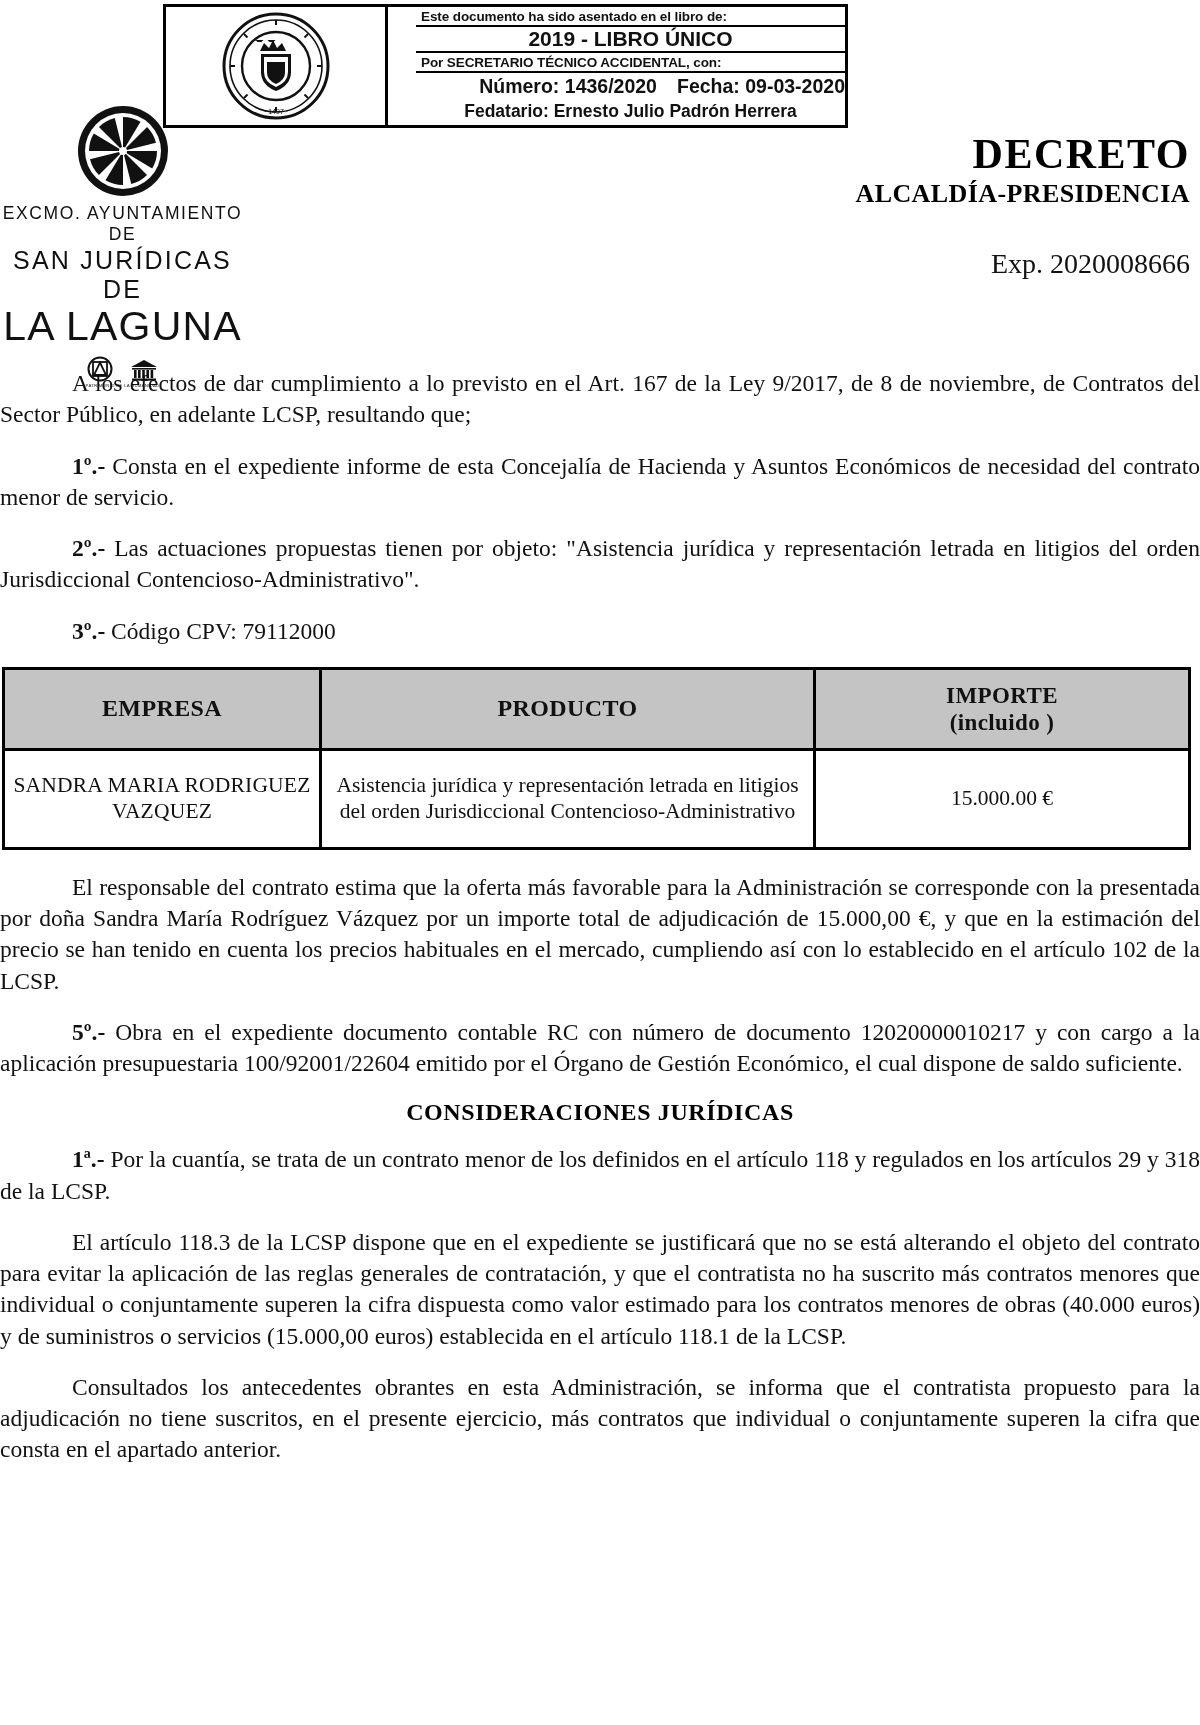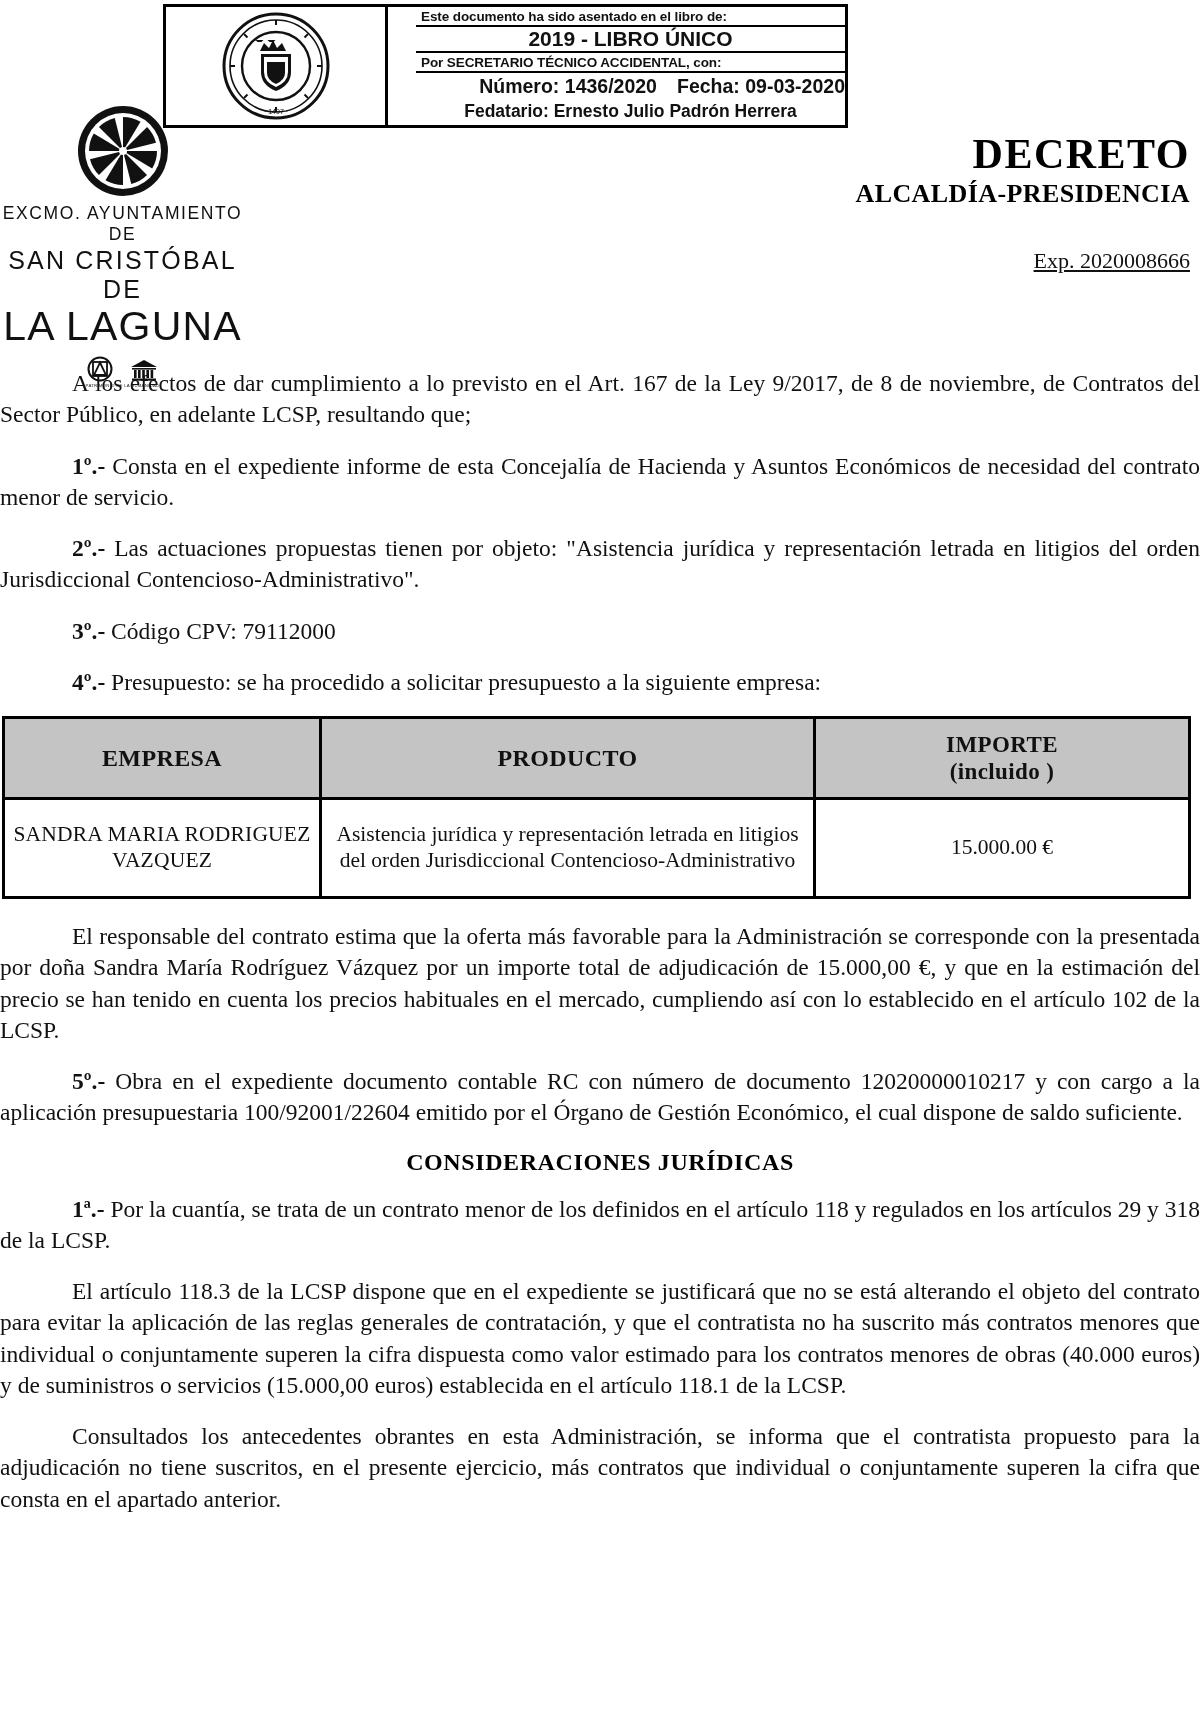--- a/index.html
+++ b/index.html
@@ -162,24 +162,23 @@
     font-size: 26px;
     font-weight: 700;
     letter-spacing: 0.4px;
     margin-top: 3px;
     color: #000;
   }
   .exp-line {
     position: absolute;
     right: 10px;
     top: 248px;
-    font-size: 22px;
+    font-size: 28px;
     text-align: right;
     color: #111;
-    text-decoration: underline;
   }
 
   
   .body-area {
     position: absolute;
     top: 368px;
     left: 0;
     width: 1200px;
   }
   p.para {
@@ -317,21 +316,21 @@
           <g transform="rotate(270 48 48)">
               <path d="M48 14 A34 34 0 0 1 65.5 18.8 L48 48 Z"></path>
             </g>
           <g transform="rotate(315 48 48)">
               <path d="M48 14 A34 34 0 0 1 65.5 18.8 L48 48 Z"></path>
             </g>
         </g>
         <circle cx="48" cy="48" r="4" fill="#fff"></circle>
       </svg>
       <div class="logo-line1">EXCMO. AYUNTAMIENTO DE</div>
-      <div class="logo-line2">SAN CRISTÓBAL DE</div>
+      <div class="logo-line2">SAN JURÍDICAS DE</div>
       <div class="logo-line3">LA LAGUNA</div>
       <div class="logo-icons">
         <svg width="26" height="26" viewBox="0 0 26 26" aria-hidden="true">
           <circle cx="13" cy="13" r="11.5" fill="none" stroke="#111" stroke-width="2"></circle>
           <rect x="6" y="6" width="14" height="14" fill="none" stroke="#111" stroke-width="1.8"></rect>
           <path d="M13 6.5 L19 19 H7 Z" fill="none" stroke="#111" stroke-width="1.8"></path>
         </svg>
         <svg width="30" height="24" viewBox="0 0 30 24" aria-hidden="true">
           <path d="M2 9 L15 2 L28 9 Z" fill="#111"></path>
           <rect x="3" y="10" width="24" height="1.6" fill="#111"></rect>
@@ -364,23 +363,20 @@
     </p>
 
     <p class="para indent">
       <span class="lead">2º.-</span><span> Las actuaciones propuestas tienen por objeto: "Asistencia jurídica y representación letrada en litigios del orden Jurisdiccional Contencioso-Administrativo".</span>
     </p>
 
     <p class="para indent">
       <span class="lead">3º.-</span><span> Código CPV: 79112000</span>
     </p>
 
-    <p class="para indent tight">
-      <span class="lead">4º.-</span><span> Presupuesto: se ha procedido a solicitar presupuesto a la siguiente empresa:</span>
-    </p>
 
     <table class="budget">
       <colgroup>
         <col class="col-a">
           <col class="col-b">
           <col class="col-c">
       </colgroup>
       <thead>
         <tr>
           <th>EMPRESA</th>

